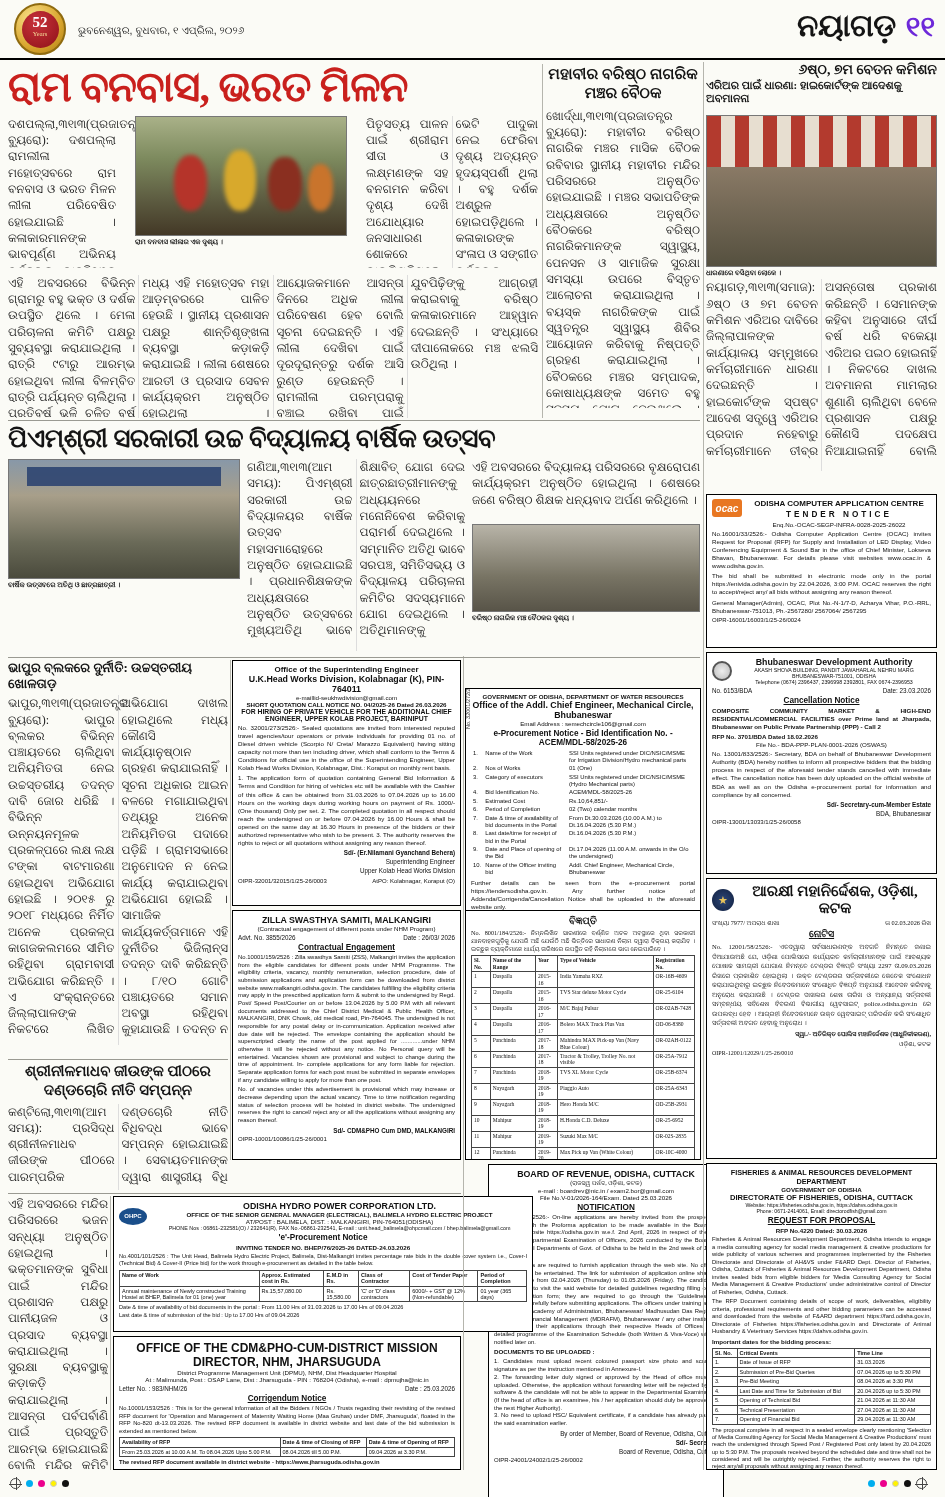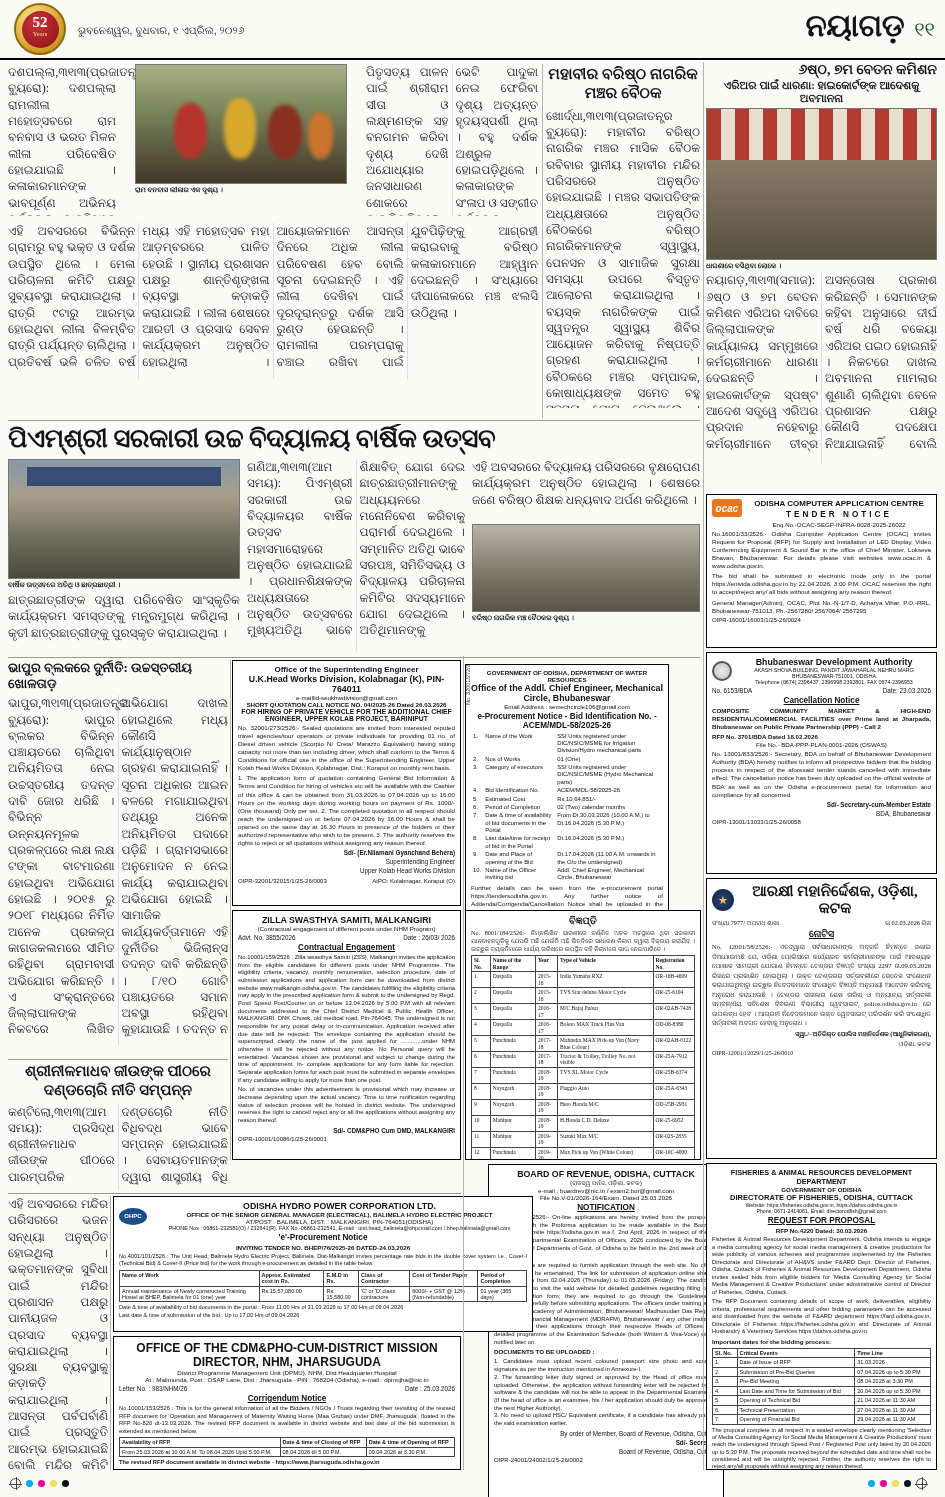--- a/index.html
+++ b/index.html
@@ -11,38 +11,38 @@
 
 #masthead-rule{left:0;top:58px;width:945px;height:2px;background:#000;position:absolute}
 #badge{left:14px;top:3px}
 .badge-outer{width:52px;height:52px;border-radius:50%;background:radial-gradient(circle at 35% 30%,#fae48e,#d9a62e 60%,#a87914);border:2px solid #8f6b10;display:flex;align-items:center;justify-content:center}
 .badge-inner{width:37px;height:37px;border-radius:50%;background:radial-gradient(circle at 40% 32%,#c8323a,#8d1118);color:#fff;text-align:center;padding-top:4px}
 .badge-num{font-size:15px;font-weight:bold;line-height:1}
 .badge-lbl{font-size:6.5px;color:#f7df9a}
 #dateline{left:78px;top:24px;font-size:10.5px;color:#222;font-family:"Liberation Sans",sans-serif}
 #masthead-right{right:10px;top:8px;position:absolute;display:flex;align-items:baseline;gap:10px}
 #edition{font-size:31px;font-weight:bold;letter-spacing:-.5px}
-#pageno{font-size:20px;font-weight:normal;color:#14532d}
+#pageno{font-size:28px;font-weight:bold;color:#6d28d9}
 
 .ob{font-size:12px;line-height:1.36;text-align:justify;color:#1c1c1c}
 .c2{column-count:2;column-gap:7px;column-rule:1px solid #ddd}
 .c4{column-count:4;column-gap:7px;column-rule:1px solid #ddd}
 .photo{position:relative;overflow:hidden;border:1px solid #777}
 .cap{font-size:7px;font-weight:bold;margin-top:2px}
 .blob{position:absolute;border-radius:45%;filter:blur(2px)}
 #art-ram{left:8px;top:64px;width:530px;height:354px;overflow:hidden}
 #art-ram h1{font-size:42px;line-height:1.02;color:#c9201d;font-weight:bold;letter-spacing:-1px;margin:2px 0 7px}
 .ram-grid{display:grid;grid-template-columns:108px 212px 1fr;gap:19px;height:152px;overflow:hidden}
 #ph-ram{height:120px;background:linear-gradient(180deg,#a9b188 0%,#7d8a5e 35%,#5d5c41 70%,#433826 100%)}
 #ram-bottom{height:156px;overflow:hidden;margin-top:7px}
 #art-mahabir{left:546px;top:64px;width:154px;height:354px;overflow:hidden}
 #art-mahabir h2{font-size:15.5px;line-height:1.25;text-align:center;font-weight:bold;margin-bottom:5px}
 #art-pay{left:706px;top:62px;width:231px;height:430px;overflow:hidden}
 #art-pay h2{font-size:14px;text-align:right;font-weight:bold;line-height:1.15}
-#art-pay h3{font-size:11px;text-align:center;font-weight:bold;line-height:1.2;margin:1px 0 3px}
+#art-pay h3{font-size:11px;text-align:left;font-weight:bold;line-height:1.2;margin:1px 0 10px}
 #ph-pay{height:152px}
 #ph-pay .canopy{height:34%;background:repeating-linear-gradient(90deg,#b33a2e 0 14px,#e7ded0 14px 28px)}
 #ph-pay .crowd{height:66%;background:linear-gradient(180deg,#8a7a66,#55503f)}
 #pay-body{height:192px;overflow:hidden;margin-top:2px}
 #art-pmshri{left:8px;top:424px;width:692px;height:230px;overflow:hidden}
 #art-pmshri h1{font-size:26px;font-weight:bold;letter-spacing:-.5px;margin:0 0 5px}
 .pm-grid{display:grid;grid-template-columns:232px 218px 1fr;gap:7px}
 #ph-pm{height:120px;background:linear-gradient(180deg,#8898a8 0%,#a89f8a 30%,#6a6a58 70%,#4a4a3c 100%)}
 #ph-pm .banner{position:absolute;left:8%;top:6%;width:84%;height:16%;background:#27406e;opacity:.85}
 #ph-meet{height:88px;background:linear-gradient(180deg,#b8b4a8,#787464 60%,#585448)}
@@ -65,21 +65,21 @@
 .n-body{font-size:6.2px;line-height:1.3;text-align:justify;margin-top:2px}
 .n-bold{font-weight:bold}
 .sig{font-size:6.3px;font-weight:bold;text-align:right;margin-top:2px}
 .oipr{font-size:6px;margin-top:2px}
 .meta-row{display:flex;justify-content:space-between;font-size:6.3px;margin-top:2px}
 table.tb{width:100%;border-collapse:collapse;font-size:5.5px;line-height:1.18;margin-top:2px}
 .tb th,.tb td{border:.5px solid #444;padding:1px 2px;text-align:left;vertical-align:top}
 table.kv{width:100%;border-collapse:collapse;font-size:5.9px;line-height:1.25;margin-top:2px}
 .kv td{padding:.5px 2px;vertical-align:top}
 #n-kolab{left:232px;top:660px;width:229px;height:246px}
-#n-wr{left:465px;top:664px;width:204px;height:250px}
+#n-wr{left:465px;top:688px;width:236px;height:250px}
 #n-zss{left:232px;top:910px;width:229px;height:250px}
 #n-bij{left:465px;top:910px;width:236px;height:250px;border-width:1.5px}
 #n-bor{left:488px;top:1164px;width:236px;height:392px}
 #n-ocac{left:706px;top:494px;width:231px;height:154px;border-width:1.5px}
 #n-bda{left:706px;top:652px;width:231px;height:222px}
 #n-police{left:706px;top:878px;width:231px;height:281px}
 #n-fish{left:706px;top:1163px;width:231px;height:307px}
 #n-ohpc{left:113px;top:1196px;width:420px;height:136px}
 #n-nhm{left:113px;top:1336px;width:348px;height:134px;border-width:1.5px}
 .ocac-head{display:flex;gap:5px;align-items:flex-start}
@@ -111,20 +111,21 @@
     </div>
   </div>
   <div class="abs" id="dateline">ଭୁବନେଶ୍ୱର, ବୁଧବାର, ୧ ଏପ୍ରିଲ, ୨୦୨୬</div>
   <div id="masthead-right">
     <span id="edition">ନୟାଗଡ଼</span>
     <span id="pageno">୧୧</span>
   </div>
   <div id="masthead-rule"></div>
 
   <section class="abs" id="art-ram">
+    <h1>ରାମ ବନବାସ, ଭରତ ମିଳନ</h1>
     <div class="ram-grid">
       <div class="ob">ଦଶପଲ୍ଲା,୩୧ା୩(ପ୍ରଜାତନ୍ତ୍ର ବ୍ୟୁରୋ): ଦଶପଲ୍ଲା ରାମଲୀଳା ମହୋତ୍ସବରେ ରାମ ବନବାସ ଓ ଭରତ ମିଳନ ଲୀଳା ପରିବେଷିତ ହୋଇଯାଇଛି । କଳାକାରମାନଙ୍କ ଭାବପୂର୍ଣ୍ଣ ଅଭିନୟ ଦର୍ଶକଙ୍କୁ ଭାବବିହ୍ୱଳ କରିଥିଲା ।</div>
       <figure>
         <div class="photo" id="ph-ram">
           <i class="blob" style="left:18%;top:32%;width:16%;height:48%;background:#b5342a"></i>
           <i class="blob" style="left:42%;top:28%;width:15%;height:52%;background:#d8a92c"></i>
           <i class="blob" style="left:63%;top:34%;width:16%;height:46%;background:#8a2f20"></i>
           <i class="blob" style="left:82%;top:40%;width:12%;height:40%;background:#c9742c"></i>
         </div>
         <figcaption class="cap">ରାମ ବନବାସ ଲୀଳାର ଏକ ଦୃଶ୍ୟ ।</figcaption>
@@ -151,21 +152,20 @@
   </section>
 
   <section class="abs" id="art-pmshri">
     <h1>ପିଏମ୍‌ଶ୍ରୀ ସରକାରୀ ଉଚ୍ଚ ବିଦ୍ୟାଳୟ ବାର୍ଷିକ ଉତ୍ସବ</h1>
     <div class="pm-grid">
       <div>
         <div class="photo" id="ph-pm">
           <div class="banner"></div>
         </div>
         <div class="cap">ବାର୍ଷିକ ଉତ୍ସବରେ ଅତିଥି ଓ ଛାତ୍ରଛାତ୍ରୀ ।</div>
-        <div class="ob pm-small">ଛାତ୍ରଛାତ୍ରୀଙ୍କ ଦ୍ୱାରା ପରିବେଷିତ ସାଂସ୍କୃତିକ କାର୍ଯ୍ୟକ୍ରମ ସମସ୍ତଙ୍କୁ ମନ୍ତ୍ରମୁଗ୍ଧ କରିଥିଲା । କୃତୀ ଛାତ୍ରଛାତ୍ରୀଙ୍କୁ ପୁରସ୍କୃତ କରାଯାଇଥିଲା ।</div>
       </div>
       <div class="ob c2" id="pm-mid">ଗଣିଆ,୩୧ା୩(ଆମ ସମୟ): ପିଏମ୍‌ଶ୍ରୀ ସରକାରୀ ଉଚ୍ଚ ବିଦ୍ୟାଳୟର ବାର୍ଷିକ ଉତ୍ସବ ମହାସମାରୋହରେ ଅନୁଷ୍ଠିତ ହୋଇଯାଇଛି । ପ୍ରଧାନଶିକ୍ଷକଙ୍କ ଅଧ୍ୟକ୍ଷତାରେ ଅନୁଷ୍ଠିତ ଉତ୍ସବରେ ମୁଖ୍ୟଅତିଥି ଭାବେ ଶିକ୍ଷାବିତ୍ ଯୋଗ ଦେଇ ଛାତ୍ରଛାତ୍ରୀମାନଙ୍କୁ ଅଧ୍ୟୟନରେ ମନୋନିବେଶ କରିବାକୁ ପରାମର୍ଶ ଦେଇଥିଲେ । ସମ୍ମାନିତ ଅତିଥି ଭାବେ ସରପଞ୍ଚ, ସମିତିସଭ୍ୟ ଓ ବିଦ୍ୟାଳୟ ପରିଚାଳନା କମିଟିର ସଦସ୍ୟମାନେ ଯୋଗ ଦେଇଥିଲେ । ଅତିଥିମାନଙ୍କୁ ପୁଷ୍ପଗୁଚ୍ଛ ଦେଇ ସ୍ୱାଗତ କରାଯାଇଥିଲା । ବାର୍ଷିକ ବିବରଣୀ ପାଠ କରାଯିବା ପରେ କ୍ରୀଡ଼ା ଓ ସାଂସ୍କୃତିକ ପ୍ରତିଯୋଗିତାର ବିଜେତାମାନଙ୍କୁ ପୁରସ୍କାର ବିତରଣ କରାଯାଇଥିଲା । ଶିକ୍ଷକ ଶିକ୍ଷୟିତ୍ରୀମାନେ କାର୍ଯ୍ୟକ୍ରମ ପରିଚାଳନାରେ ସହଯୋଗ କରିଥିଲେ ।</div>
       <div>
         <div class="ob" id="pm-right-top">ଏହି ଅବସରରେ ବିଦ୍ୟାଳୟ ପରିସରରେ ବୃକ୍ଷରୋପଣ କାର୍ଯ୍ୟକ୍ରମ ଅନୁଷ୍ଠିତ ହୋଇଥିଲା । ଶେଷରେ ଜଣେ ବରିଷ୍ଠ ଶିକ୍ଷକ ଧନ୍ୟବାଦ ଅର୍ପଣ କରିଥିଲେ ।</div>
         <div class="photo" id="ph-meet"></div>
         <div class="cap">ବରିଷ୍ଠ ନାଗରିକ ମଞ୍ଚ ବୈଠକର ଦୃଶ୍ୟ ।</div>
       </div>
     </div>
   </section>
 

